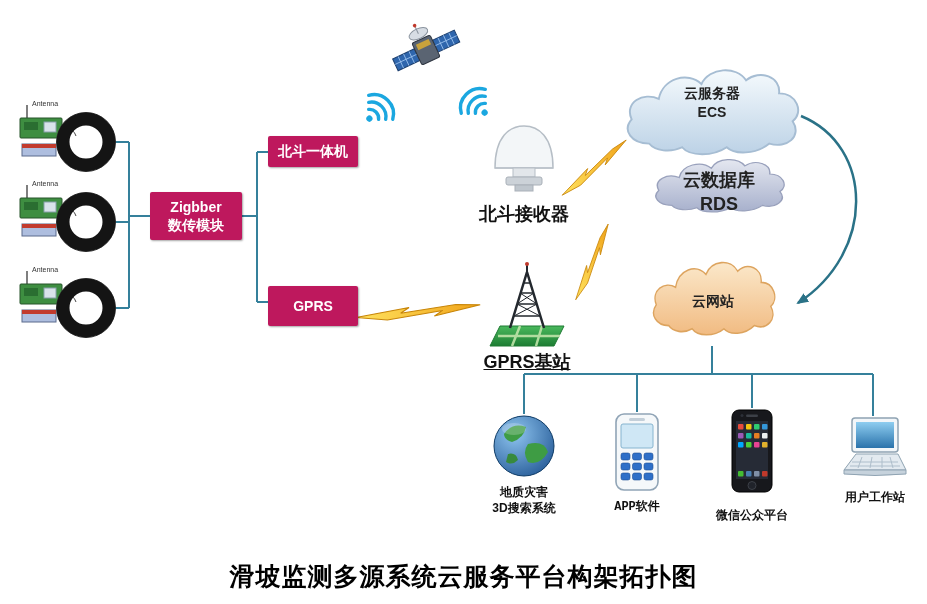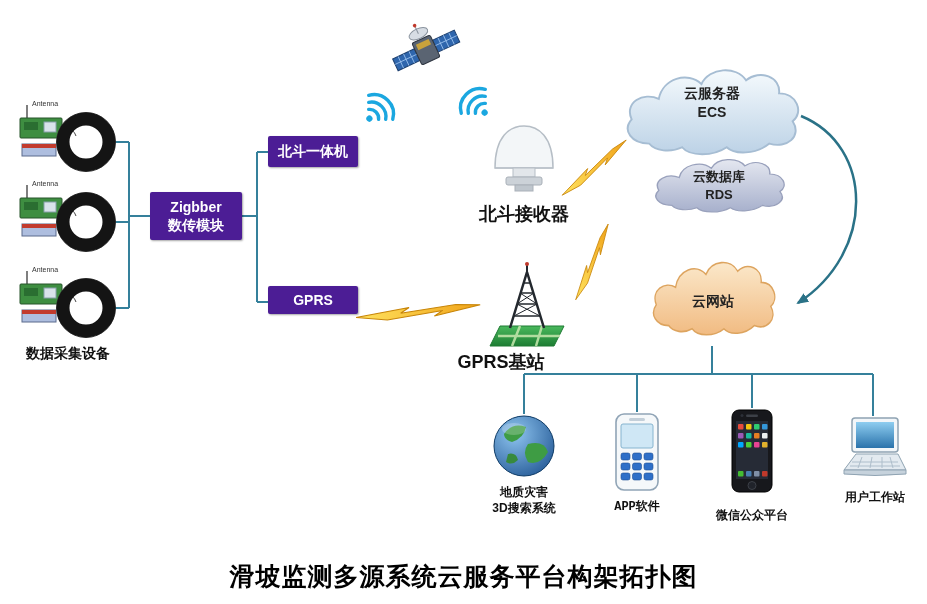--- a/index.html
+++ b/index.html
@@ -2,43 +2,43 @@
 <html><head>
 <meta charset="utf-8">
 <style>
   html,body { margin:0; padding:0; background:#fff; }
   .stage {
     position:relative; width:927px; height:604px; background:#fff;
     font-family:"Liberation Sans","DejaVu Sans",sans-serif; overflow:hidden;
   }
   #art { position:absolute; left:0; top:0; }
   .tbox {
-    position:absolute; background:#4c1d95; color:#fff; font-weight:bold;
+    position:absolute; background:#be185d; color:#fff; font-weight:bold;
     display:flex; flex-direction:column; align-items:center; justify-content:center;
     text-align:center; font-size:14px; line-height:1.3; border-radius:2px;
     box-shadow:1px 1px 2px rgba(0,0,0,.35);
   }
   #box-zigbee { left:150px; top:192px; width:92px; height:48px; }
   #box-beidou { left:268px; top:136px; width:90px; height:31px; }
-  #box-gprs   { left:268px; top:286px; width:90px; height:28px; }
+  #box-gprs   { left:268px; top:286px; width:90px; height:40px; }
   .lbl {
     position:absolute; color:#111; font-weight:bold; text-align:center;
     font-size:18px; line-height:1.3;
   }
   #lbl-datacol  { left:2px;   top:344px; width:132px; font-size:14px; }
   #lbl-receiver { left:472px; top:203px; width:104px; }
-  #lbl-station  { left:453px; top:351px; width:96px;  }
+  #lbl-station  { left:479px; top:351px; width:96px;text-decoration:underline;  }
   #lbl-3d     { left:472px; top:485px; width:104px; font-size:12px; }
   #lbl-app    { left:587px; top:500px; width:100px; font-size:12px;font-family:Liberation Mono, monospace; }
   #lbl-wechat { left:702px; top:508px; width:100px; font-size:12px; }
   #lbl-ws     { left:825px; top:490px; width:100px; font-size:12px; }
   .cloud-text { position:absolute; text-align:center; font-weight:bold; color:#222; line-height:1.35; }
   .cloud-text span { display:block; }
   #txt-ecs { left:650px; top:84px;  width:124px; font-size:14px; }
-  #txt-rds { left:657px; top:168px; width:124px; font-size:13px; }
+  #txt-rds { left:657px; top:168px; width:124px; font-size:18px; }
   #txt-web { left:663px; top:292px; width:100px; font-size:14px; }
   .ant { position:absolute; font-size:7px; color:#333; }
   .title {
     position:absolute; left:0; top:560px; width:100%; text-align:center;
     font-size:25px; font-weight:bold; color:#000; letter-spacing:1px;
   }
 </style>
 </head>
 <body>
 
@@ -236,21 +236,20 @@
     <span>Zigbber</span>
     <span>数传模块</span>
   </div>
   <div class="tbox" id="box-beidou">
     <span>北斗一体机</span>
   </div>
   <div class="tbox" id="box-gprs">
     <span>GPRS</span>
   </div>
 
-  <div class="lbl" id="lbl-datacol">数据采集设备</div>
   <div class="lbl" id="lbl-receiver">北斗接收器</div>
   <div class="lbl" id="lbl-station">GPRS基站</div>
 
   <div class="cloud-text" id="txt-ecs">
     <span>云服务器</span>
     <span>ECS</span>
   </div>
   <div class="cloud-text" id="txt-rds">
     <span>云数据库</span>
     <span>RDS</span>

